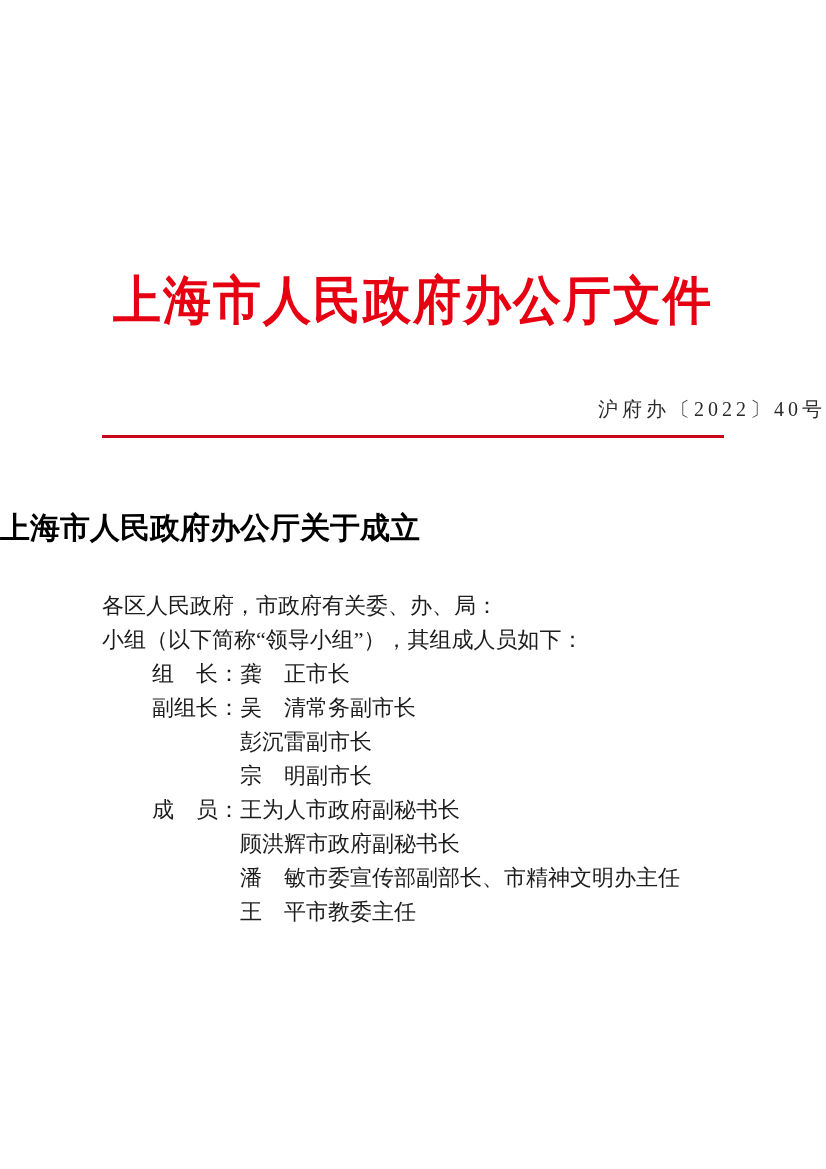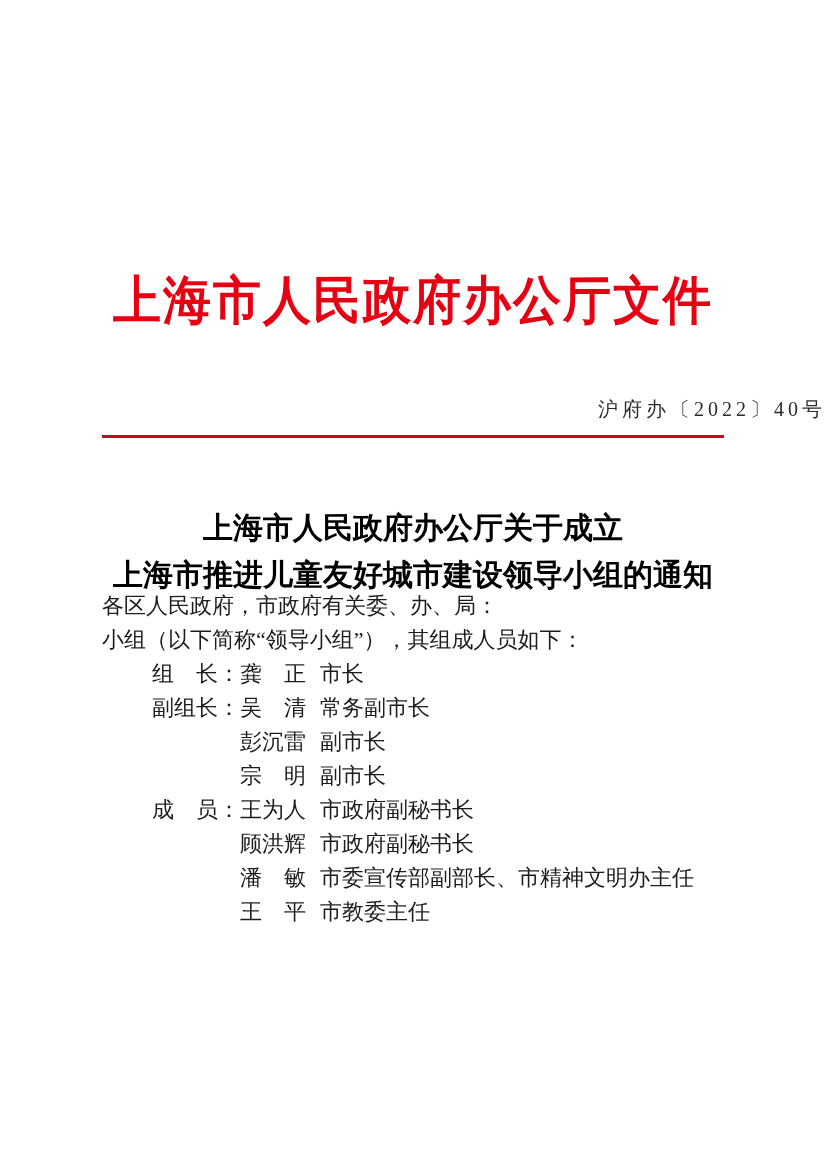--- a/index.html
+++ b/index.html
@@ -47,21 +47,20 @@
     left: 102px;
     width: 622px;
     height: 3px;
     background: #c9061c;
   }
   .title-block {
     position: absolute;
     top: 504px;
     left: 0;
     width: 100%;
-    text-align: center;
     font-size: 30px;
     line-height: 47px;
     font-weight: 700;
     color: #000000;
     white-space: nowrap;
   }
   .body-block {
     position: absolute;
     top: 589px;
     left: 102px;
@@ -73,21 +72,21 @@
   .line { white-space: nowrap; }
   .indent { text-indent: 48px; }
   .member-row {
     display: flex;
     align-items: baseline;
     white-space: nowrap;
   }
   .m-spacer { display: inline-block; width: 50px; flex: 0 0 50px; }
   .m-role   { display: inline-block; width: 88px; flex: 0 0 88px; }
   .m-name   { display: inline-block; width: 66px; flex: 0 0 66px; text-align: right; }
-  .m-title  { display: inline-block; margin-left: 14px; }
+  .m-title  { display: inline-block; margin-left: 0; }
   .footer {
     position: absolute;
     top: 1036px;
     left: 102px;
     width: 596px;
     display: flex;
     justify-content: flex-end;
     align-items: center;
     gap: 13px;
     font-size: 18px;
@@ -101,21 +100,20 @@
 <div class="page">
 
   <div class="masthead">上海市人民政府办公厅文件</div>
 
   <div class="doc-number">沪府办〔2022〕40号</div>
 
   <div class="divider"></div>
 
   <div class="title-block">
     <div>上海市人民政府办公厅关于成立</div>
-    <div>上海市推进儿童友好城市建设领导小组的通知</div>
   </div>
 
   <div class="body-block">
     <div class="line">各区人民政府，市政府有关委、办、局：</div>
     <div class="line">小组（以下简称“领导小组”），其组成人员如下：</div>
 
     <div class="member-row">
       <span class="m-spacer"></span>
       <span class="m-role">组　长：</span>
       <span class="m-name">龚　正</span>

